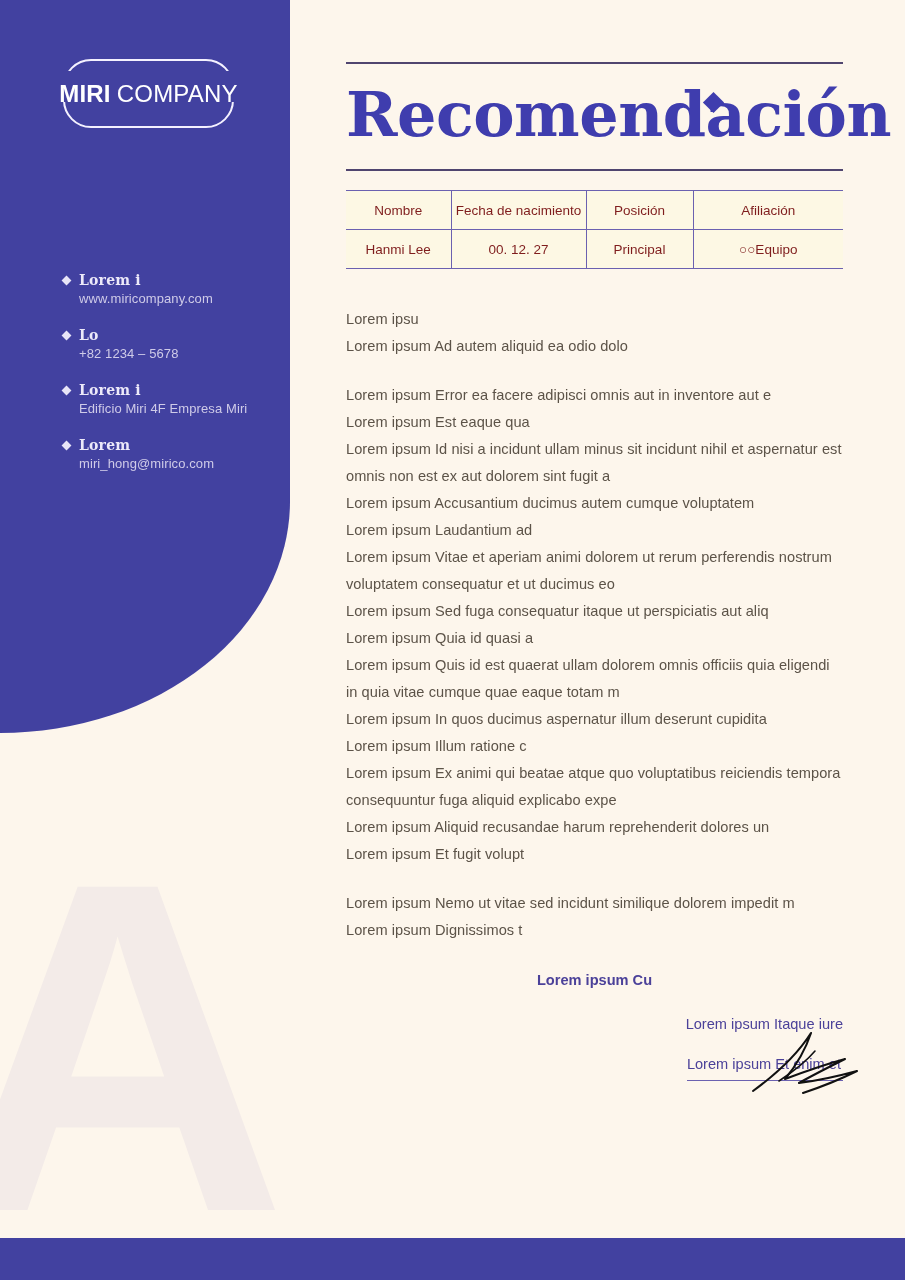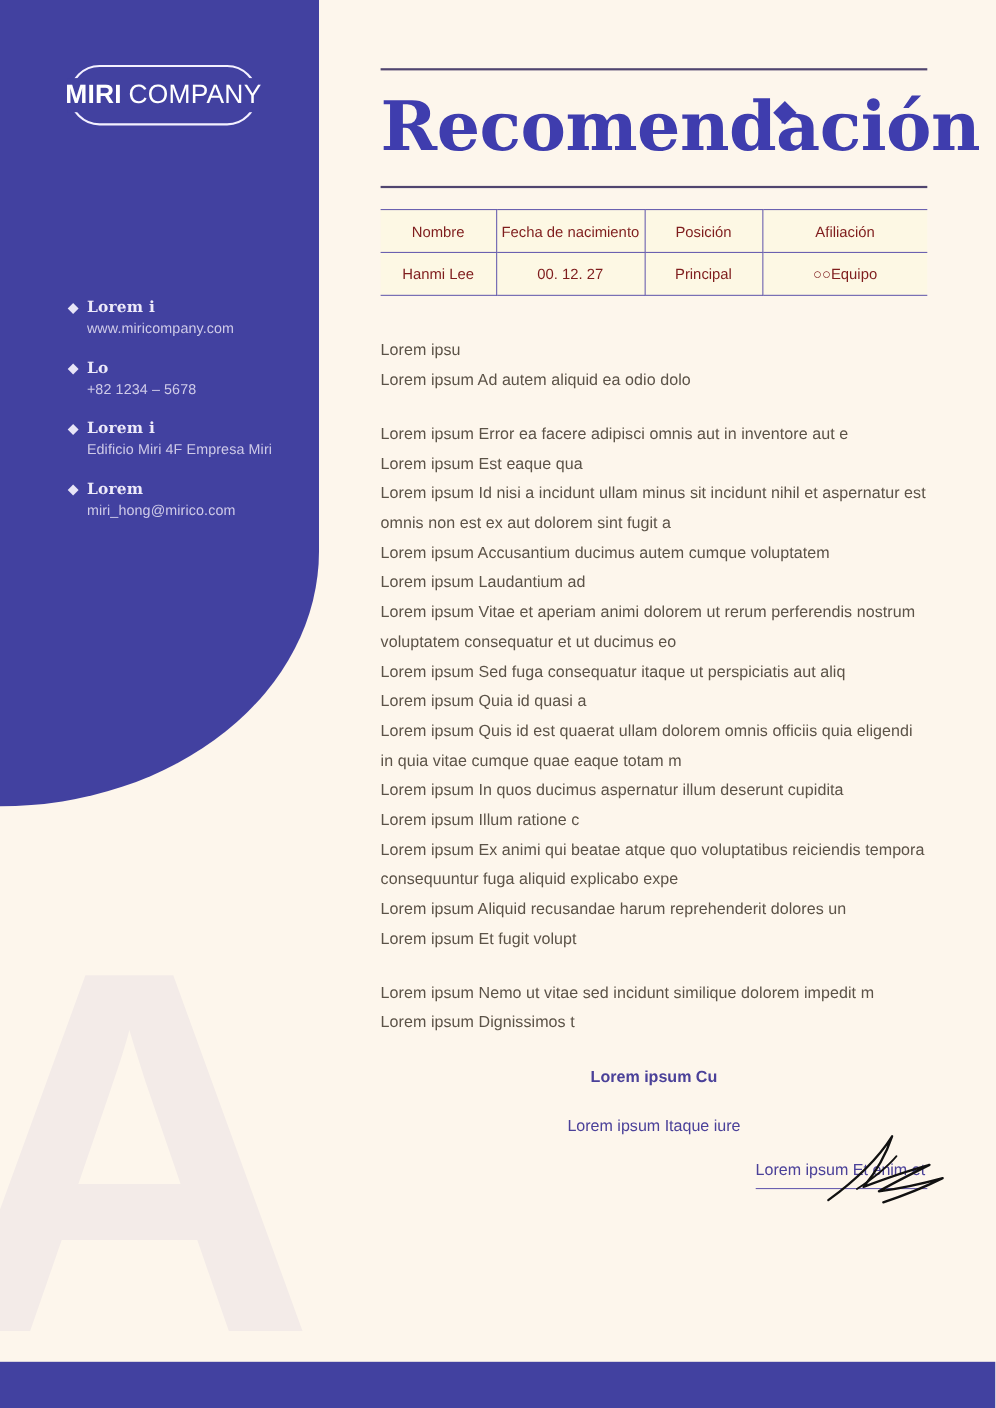--- a/index.html
+++ b/index.html
@@ -49,21 +49,21 @@
     border-bottom-right-radius: 290px 232px;
     z-index: 2;
   }
 
   
   .logo-wrap {
     position: absolute;
     left: 63px;
     top: 59px;
     width: 171px;
-    height: 55px;
+    height: 69px;
   }
   .logo-frame {
     position: absolute;
     inset: 0;
     border: 2px solid #f4f1ff;
     border-radius: 28px;
     box-sizing: border-box;
   }
   .logo-notch {
     position: absolute;
@@ -222,21 +222,21 @@
     font-weight: 700;
   }
   .sign-block {
     margin-top: 28px;
     text-align: right;
     color: #4b4199;
     font-size: 14.6px;
     font-weight: 300;
     position: relative;
   }
-  .sign-line-1 { margin-bottom: 24px; text-align: center; }
+  .sign-line-1 { margin-bottom: 24px; }
   .sign-line-2 {
     display: inline-block;
     border-bottom: 1.6px solid #6b61b0;
     padding-bottom: 8px;
     padding-right: 2px;
   }
   .signature-svg {
     position: absolute;
     right: -22px;
     bottom: -14px;

